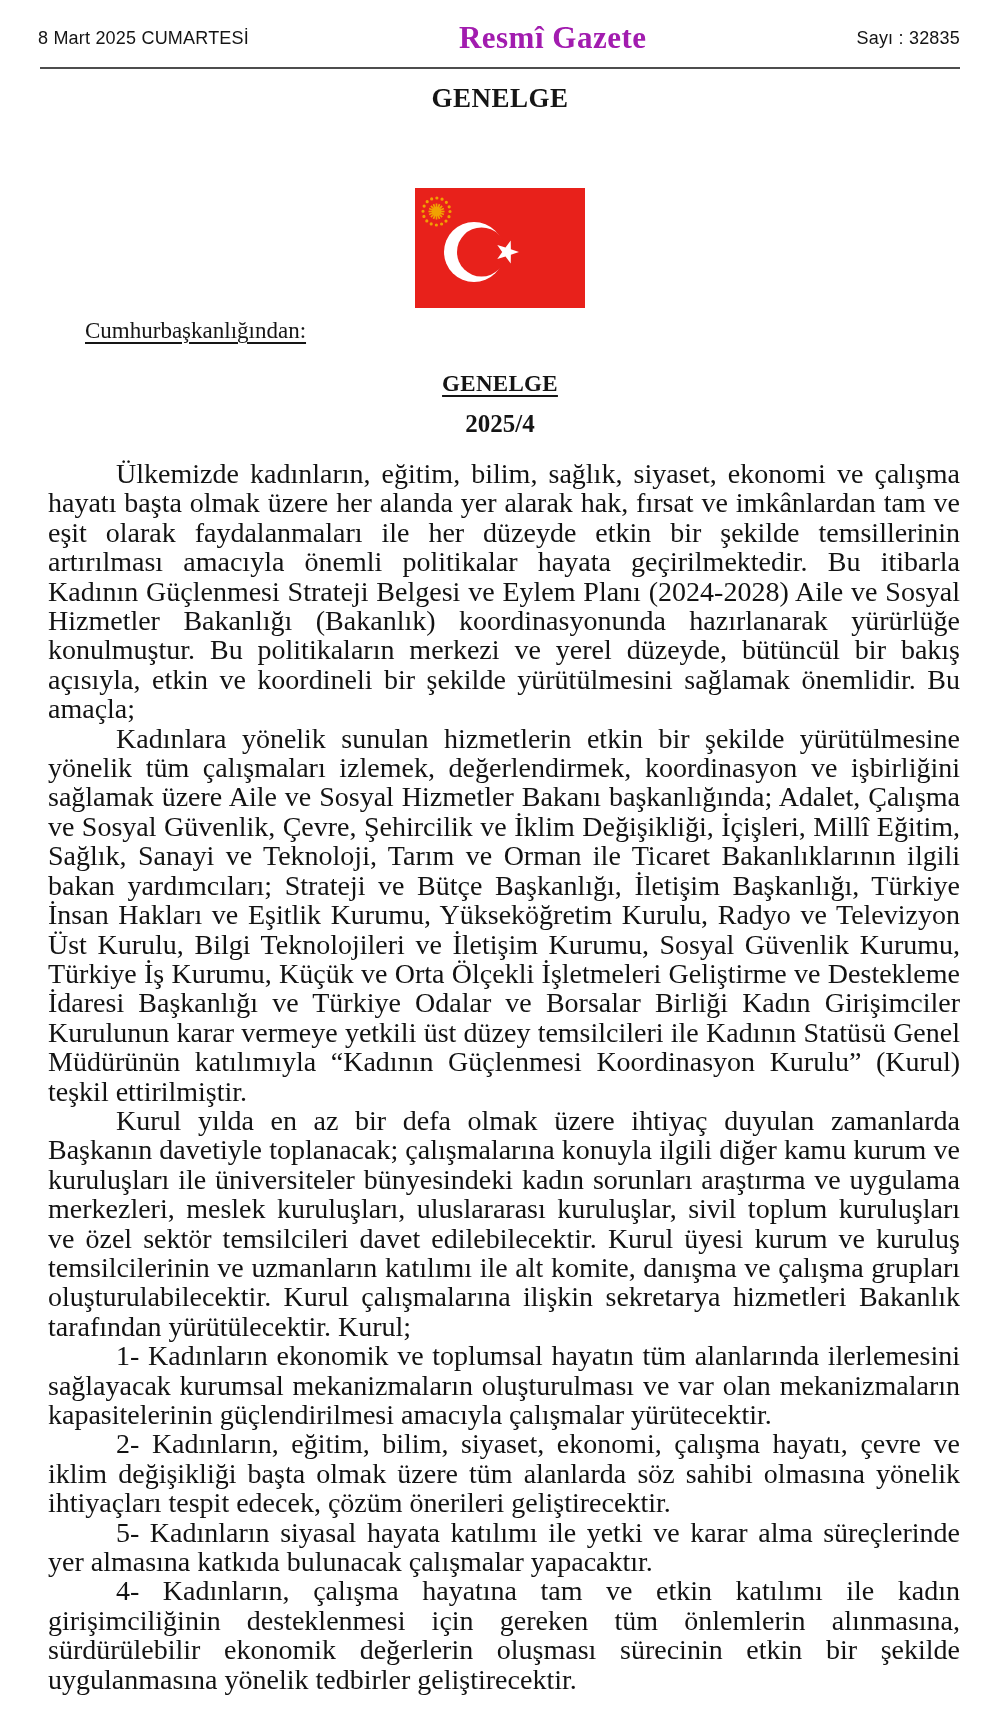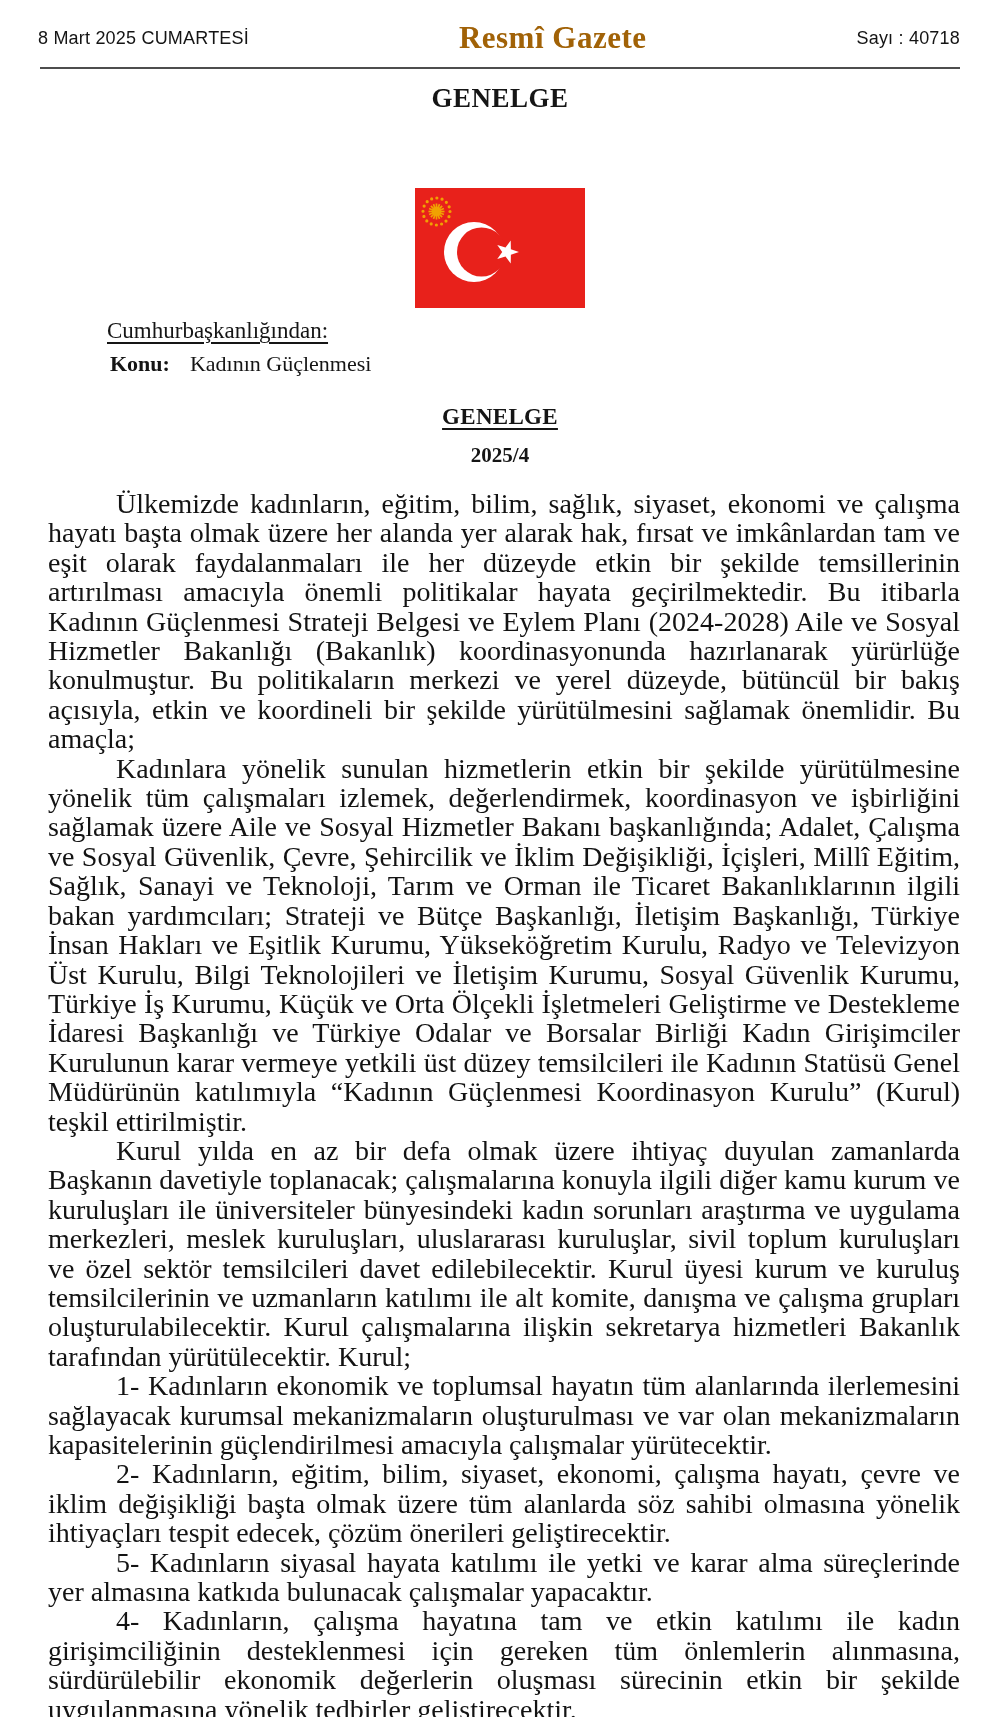--- a/index.html
+++ b/index.html
@@ -14,76 +14,76 @@
   .masthead{
     display:flex;justify-content:space-between;align-items:center;
     padding:20px 40px 0 38px;
   }
   .masthead .date,.masthead .issue{
     font-family:"Liberation Sans","DejaVu Sans",sans-serif;
     font-size:18px;color:#141414;letter-spacing:0.2px;
   }
   .masthead .gz-title{
     font-family:"Liberation Serif","DejaVu Serif",serif;
-    font-weight:bold;font-size:31px;color:#a16207;letter-spacing:0.5px;
+    font-weight:bold;font-size:31px;color:#a21caf;letter-spacing:0.5px;
   }
   .rule{
     border:none;border-top:2px solid #4d4d4d;
     margin:11px 40px 0 40px;height:0;
   }
 
   
   .section-heading{
     margin:14px 0 0 0;text-align:center;
     font-size:27px;font-weight:bold;letter-spacing:0.5px;color:#151515;
   }
 
   
   .flag-wrap{width:170px;margin:74px auto 0 auto;line-height:0;}
   .flag-wrap svg{display:block;}
 
   
   .issuer{
-    margin:10px 0 0 107px;font-size:23px;color:#151515;
+    margin:10px 0 0 85px;font-size:23px;color:#151515;
   }
   .issuer .u{
     text-decoration:underline;text-underline-offset:4px;text-decoration-thickness:1.5px;
   }
   .konu{margin:7px 0 0 110px;font-size:22px;color:#151515;}
   .konu .lbl{font-weight:bold;margin-right:20px;}
 
   
   .circ-heading{
     margin:27px 0 0 0;text-align:center;font-size:23px;font-weight:bold;color:#151515;
     letter-spacing:0.3px;
   }
   .circ-heading .u{
     text-decoration:underline;text-underline-offset:4px;text-decoration-thickness:2px;
   }
   .circ-number{
-    margin:13px 0 0 0;text-align:center;font-size:21px;font-weight:bold;color:#151515;
+    margin:13px 0 0 0;text-align:center;font-size:25px;font-weight:bold;color:#151515;
   }
 
   
   .body-text{
     margin:21px 40px 0 48px;
     font-size:28px;line-height:29.4px;color:#131313;
     text-align:justify;
   }
   .body-text p{margin:0;text-indent:68px;}
 </style>
 </head>
 <body>
 
 <div class="page">
 
   <div class="masthead">
     <span class="date">8 Mart 2025 CUMARTESİ</span>
     <span class="gz-title">Resmî Gazete</span>
-    <span class="issue">Sayı : 40718</span>
+    <span class="issue">Sayı : 32835</span>
   </div>
 
   <hr class="rule">
 
   <h1 class="section-heading">GENELGE</h1>
 
   <div class="flag-wrap">
     <svg width="170" height="120" viewBox="0 0 170 120" xmlns="http://www.w3.org/2000/svg">
       <rect x="0" y="0" width="170" height="120" fill="#e8211b"></rect>
 
@@ -106,23 +106,20 @@
       <circle cx="66.5" cy="64" r="24.5" fill="#e8211b"></circle>
 
       <path d="M104,64 L95.88,66.82 L95.71,75.41 L90.52,68.57 L82.29,71.05 L87.2,64 L82.29,56.95 L90.52,59.43 L95.71,52.59 L95.88,61.18 Z" fill="#ffffff"></path>
     </svg>
   </div>
 
   <p class="issuer">
     <span class="u">Cumhurbaşkanlığından:</span>
   </p>
 
-  <p class="konu">
-    <span class="lbl">Konu:</span><span>Kadının Güçlenmesi</span>
-  </p>
 
   <h2 class="circ-heading">
     <span class="u">GENELGE</span>
   </h2>
 
   <div class="circ-number">2025/4</div>
 
   <div class="body-text">
     <p>Ülkemizde kadınların, eğitim, bilim, sağlık, siyaset, ekonomi ve çalışma hayatı başta olmak üzere her alanda yer alarak hak, fırsat ve imkânlardan tam ve eşit olarak faydalanmaları ile her düzeyde etkin bir şekilde temsillerinin artırılması amacıyla önemli politikalar hayata geçirilmektedir. Bu itibarla Kadının Güçlenmesi Strateji Belgesi ve Eylem Planı (2024-2028) Aile ve Sosyal Hizmetler Bakanlığı (Bakanlık) koordinasyonunda hazırlanarak yürürlüğe konulmuştur. Bu politikaların merkezi ve yerel düzeyde, bütüncül bir bakış açısıyla, etkin ve koordineli bir şekilde yürütülmesini sağlamak önemlidir. Bu amaçla;</p>
     <p>Kadınlara yönelik sunulan hizmetlerin etkin bir şekilde yürütülmesine yönelik tüm çalışmaları izlemek, değerlendirmek, koordinasyon ve işbirliğini sağlamak üzere Aile ve Sosyal Hizmetler Bakanı başkanlığında; Adalet, Çalışma ve Sosyal Güvenlik, Çevre, Şehircilik ve İklim Değişikliği, İçişleri, Millî Eğitim, Sağlık, Sanayi ve Teknoloji, Tarım ve Orman ile Ticaret Bakanlıklarının ilgili bakan yardımcıları; Strateji ve Bütçe Başkanlığı, İletişim Başkanlığı, Türkiye İnsan Hakları ve Eşitlik Kurumu, Yükseköğretim Kurulu, Radyo ve Televizyon Üst Kurulu, Bilgi Teknolojileri ve İletişim Kurumu, Sosyal Güvenlik Kurumu, Türkiye İş Kurumu, Küçük ve Orta Ölçekli İşletmeleri Geliştirme ve Destekleme İdaresi Başkanlığı ve Türkiye Odalar ve Borsalar Birliği Kadın Girişimciler Kurulunun karar vermeye yetkili üst düzey temsilcileri ile Kadının Statüsü Genel Müdürünün katılımıyla “Kadının Güçlenmesi Koordinasyon Kurulu” (Kurul) teşkil ettirilmiştir.</p>

